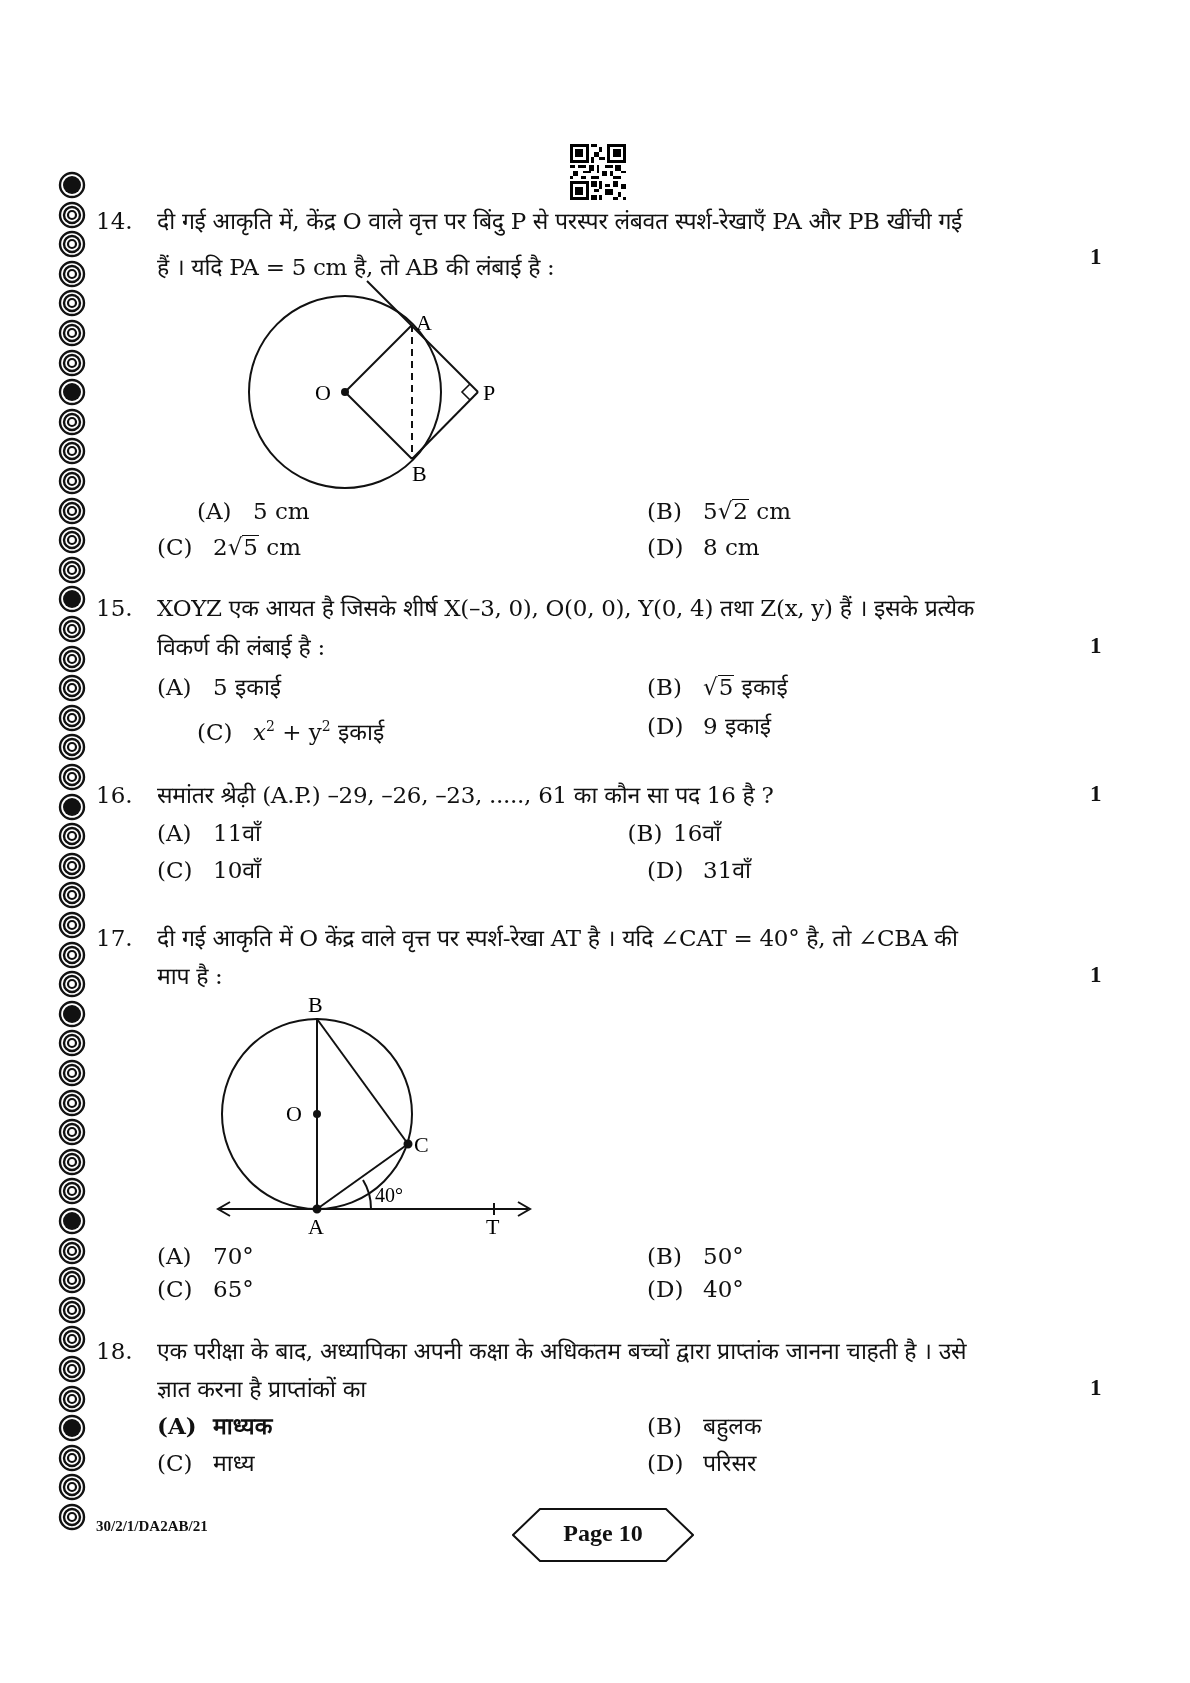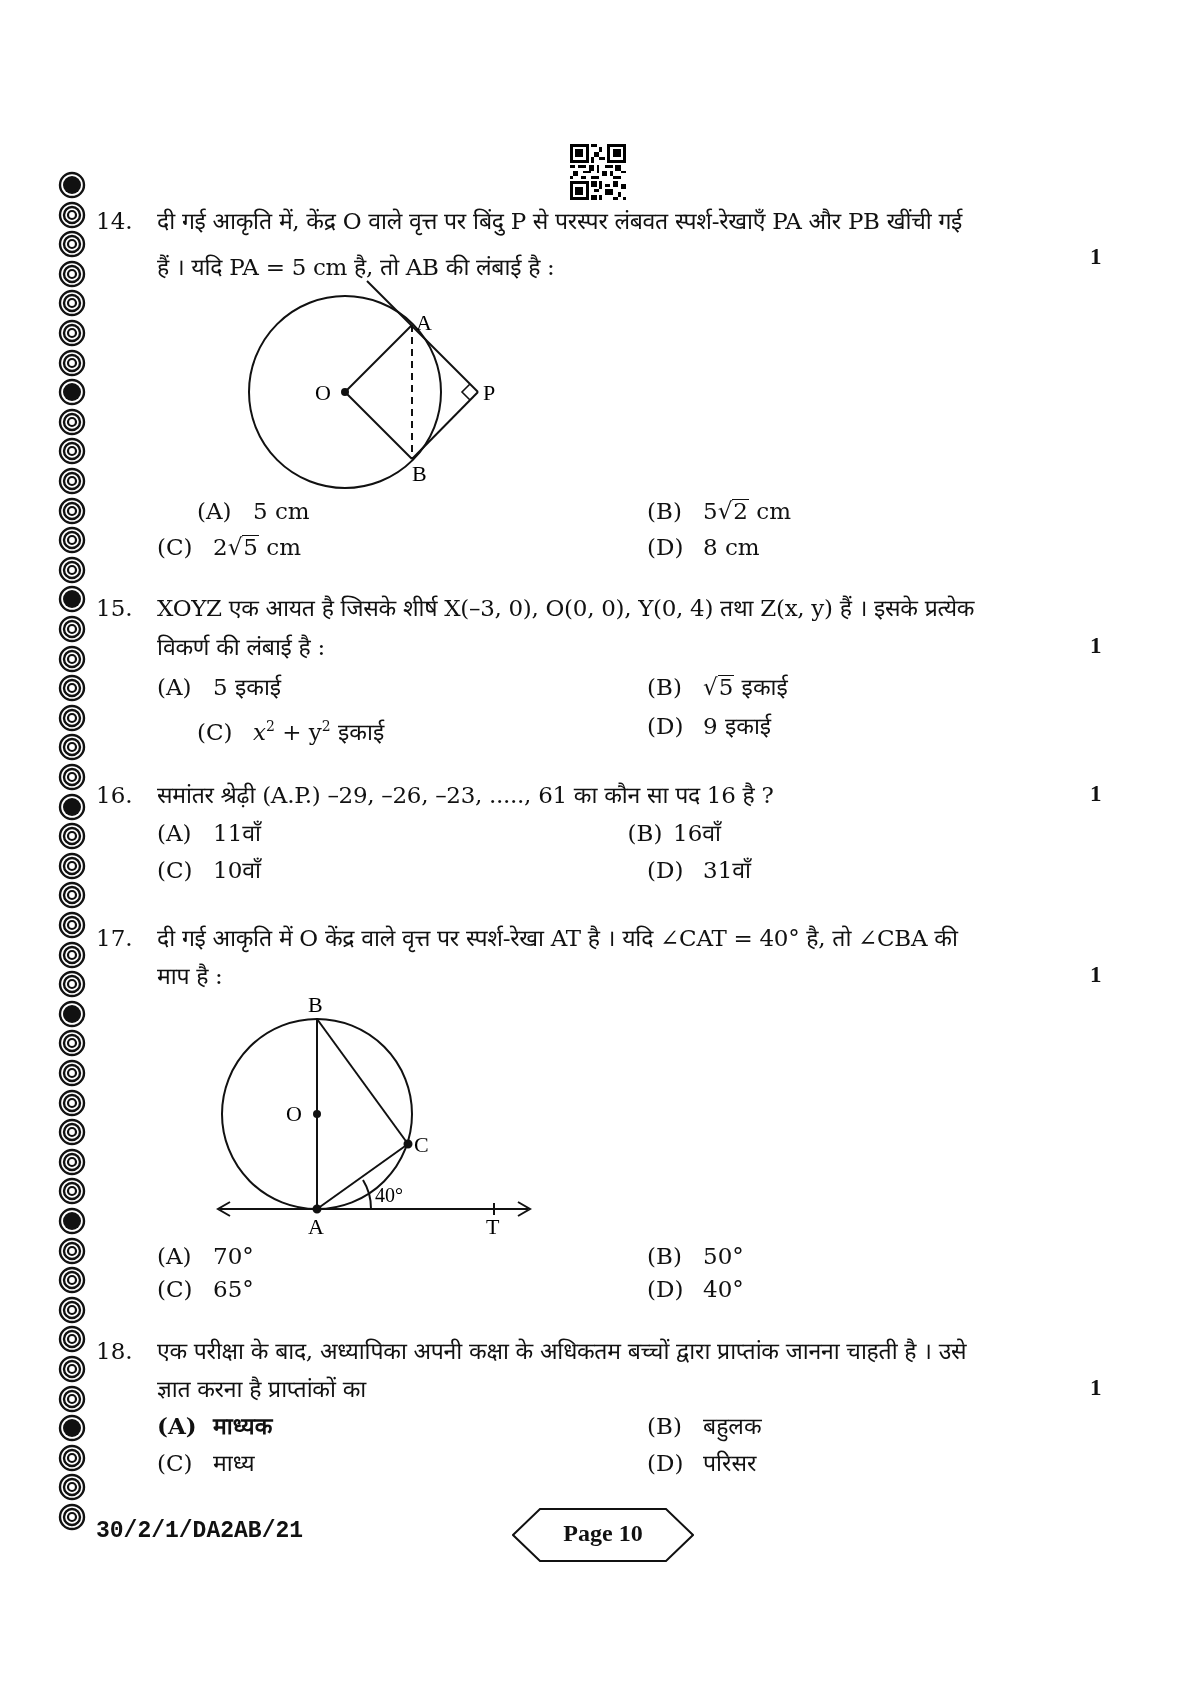--- a/index.html
+++ b/index.html
@@ -7,22 +7,22 @@
          font-family:"DejaVu Serif","Liberation Serif",serif; color:#111111; }
   .abs { position:absolute; }
   .qtext { position:absolute; font-size:23px; line-height:28px; white-space:nowrap; letter-spacing:-0.3px; }
   .qnum { position:absolute; font-size:23px; line-height:28px; }
   .mark { position:absolute; left:1090px; font-size:23px; font-weight:bold; font-family:"Liberation Serif",serif; }
   .opt { position:absolute; font-size:23px; line-height:28px; white-space:nowrap; }
   .opt .lbl { display:inline-block; width:56px; }
   .bullets { position:absolute; left:58px; top:171px; width:28px; }
   .bullet { position:absolute; left:0; width:28px; height:28px; }
   .qr { position:absolute; left:570px; top:144px; width:56px; height:56px; }
-  .footer-code { position:absolute; left:96px; top:1518px; font-size:23px; font-weight:bold;
-                 font-family:Liberation Mono, monospace; }
+  .footer-code { position:absolute; left:96px; top:1518px; font-size:15px; font-weight:bold;
+                 font-family:Liberation Serif, serif; }
   .page-hex { position:absolute; left:512px; top:1508px; width:182px; height:61px; }
   .page-hex span { position:absolute; left:0; right:0; top:12px; text-align:center; font-size:24px;
                    font-weight:bold; font-family:"Liberation Serif",serif; }
   .fig-label { font-family:"Liberation Serif",serif; font-size:22px; }
   sup { font-size:14px; }
   .sqrt { display:inline-block; border-top:1.5px solid #111; padding:0 1px; line-height:22px; }
 </style>
 </head>
 <body>
 

